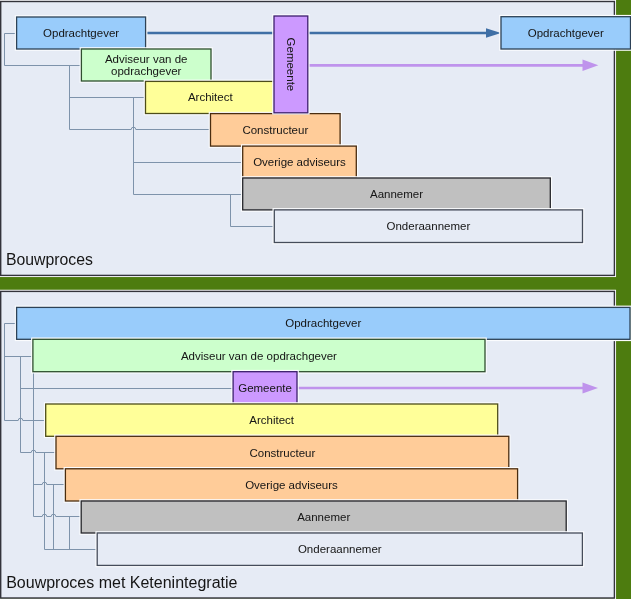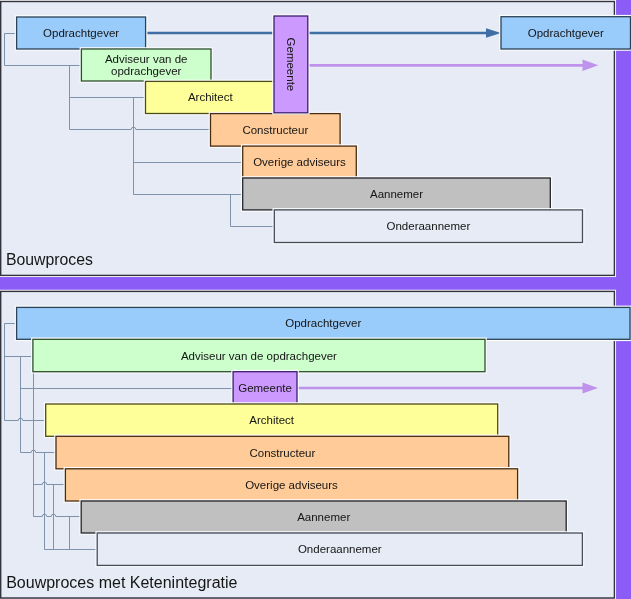--- a/index.html
+++ b/index.html
@@ -1,18 +1,18 @@
 <!DOCTYPE html>
 <html><head>
 <meta charset="utf-8">
 <title>Bouwproces</title>
 <style>
   html,body{margin:0;padding:0;background:#e5e4e4;}
   body{width:631px;height:599px;font-family:"Liberation Sans",sans-serif;overflow:hidden;}
-  .stage{position:relative;width:631px;height:599px;background:#8b5cf6;}
+  .stage{position:relative;width:631px;height:599px;background:#4d7c0f;}
   .svgroot{position:absolute;left:0;top:0;display:block;}
   text{font-family:"Liberation Sans",sans-serif;}
 </style>
 </head>
 <body>
 
 <div class="stage">
   <svg class="svgroot" id="root" width="631" height="599">
       <g>
         <rect x="-0.30000000000000004" y="0.5" width="615.7" height="275.9" fill="none" stroke="#fdfdff" stroke-width="1.3"></rect>

